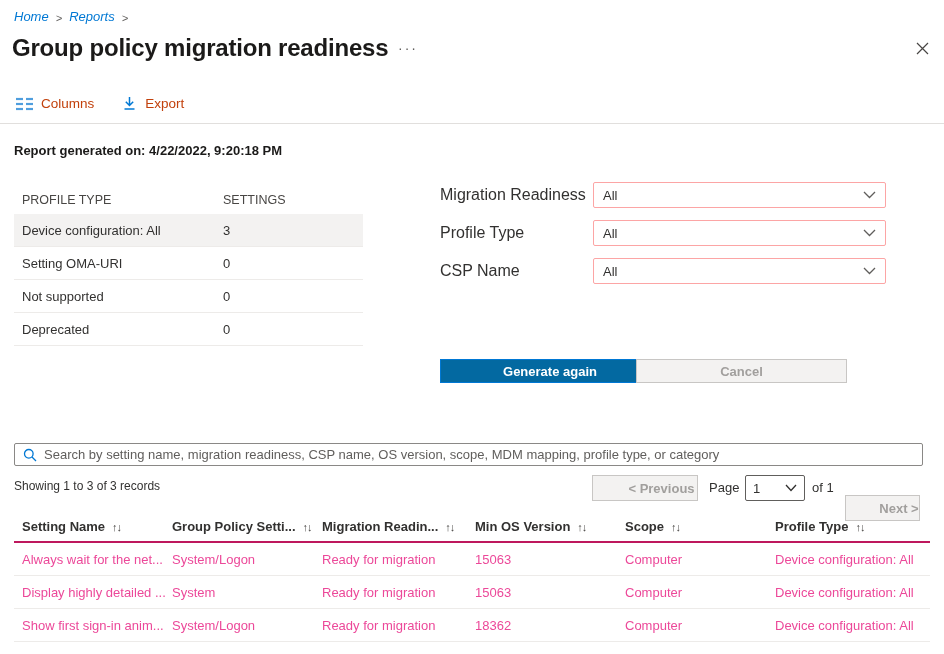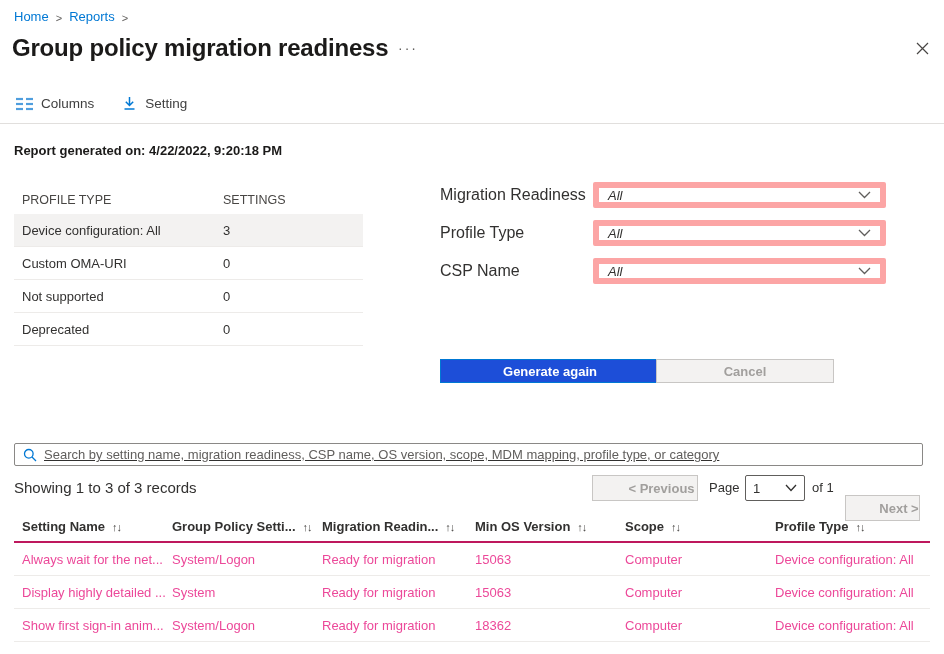--- a/index.html
+++ b/index.html
@@ -6,71 +6,71 @@
   html, body { background: #ffffff; }
   body {
     width: 944px; height: 654px;
     font-family: "Liberation Sans", sans-serif;
     color: #323130; font-size: 13px;
     position: relative; overflow: hidden;
   }
   .page { position: relative; width: 944px; height: 654px; background: #fff; }
 
   
-  .breadcrumb { position: absolute; top: 9px; left: 14px; font-size: 13px; display: flex; align-items: flex-end; gap: 7px; }
+  .breadcrumb { position: absolute; top: 9px; left: 14px; font-size: 13px; display: flex; align-items: flex-end; gap: 7px; font-style: italic; }
   .breadcrumb a { color: #0078d4; text-decoration: none; cursor: pointer; }
   .crumb-sep { color: #605e5c; font-size: 11px; }
 
   
   .page-title { position: absolute; top: 34px; left: 12px; font-size: 24px; font-weight: 700; color: #1b1a19; letter-spacing: -0.2px; }
   .more-btn { position: absolute; top: 40px; left: 398px; color: #605e5c; font-size: 14px; letter-spacing: 2px; cursor: pointer; }
   .close-btn { position: absolute; top: 38px; right: 12px; width: 20px; height: 20px; cursor: pointer; display: flex; align-items: center; justify-content: center; }
 
   
   .toolbar { position: absolute; top: 96px; left: 16px; display: flex; align-items: center; gap: 28px; }
-  .toolbar-btn { display: flex; align-items: center; gap: 8px; cursor: pointer; color: #404040; font-size: 13.5px; }
+  .toolbar-btn { display: flex; align-items: center; gap: 8px; cursor: pointer; color: #c2410c; font-size: 13.5px; }
   .divider { position: absolute; top: 123px; left: 0; width: 944px; height: 1px; background: #e1dfdd; }
 
   
   .report-generated { position: absolute; top: 143px; left: 14px; font-weight: 700; font-size: 13px; color: #1b1a19; }
 
   
   .summary-table { position: absolute; top: 186px; left: 14px; width: 349px; }
   .summary-header { display: flex; height: 28px; align-items: center; font-size: 12.5px; color: #484644; }
   .summary-row { display: flex; height: 33px; align-items: center; border-bottom: 1px solid #edebe9; font-size: 13px; cursor: pointer; }
   .summary-row.highlight { background: #f3f2f1; }
   .sum-col1 { width: 176px; padding-left: 8px; white-space: nowrap; overflow: hidden; }
   .sum-col2 { flex: 1; white-space: nowrap; margin-left: 33px; }
 
   
   .filter-row { position: absolute; left: 440px; width: 446px; display: flex; align-items: center; }
   .filter-label { width: 153px; font-size: 16px; color: #323130; flex: 0 0 153px; }
   .dropdown {
-    flex: 1; height: 26px; border: 6px solid #fca5a5; border-radius: 2px;
+    flex: 1; height: 26px; border: 1px solid #fca5a5; border-radius: 2px;
     display: flex; align-items: center; justify-content: space-between;
-    padding: 0 9px; font-size: 13px; background: #fff; cursor: pointer; font-style: italic;
+    padding: 0 9px; font-size: 13px; background: #fff; cursor: pointer;
   }
 
   
   .btn { position: absolute; top: 359px; height: 24px; display: flex; align-items: center; justify-content: center; font-size: 13px; cursor: pointer; border-radius: 0; }
-  .btn-primary { left: 440px; width: 220px; background: #1d4ed8; border: 1px solid #0078d4; color: #fff; font-weight: 700; }
+  .btn-primary { left: 440px; width: 220px; background: #0369a1; border: 1px solid #0078d4; color: #fff; font-weight: 700; }
   .btn-disabled { background: #f3f2f1; border: 1px solid #c8c6c4; color: #a19f9d; font-weight: 600; }
-  .btn-cancel { left: 656px; width: 178px; }
+  .btn-cancel { left: 636px; width: 211px; }
 
   
   .search-box {
     position: absolute; top: 443px; left: 14px; width: 909px; height: 23px;
     border: 1px solid #8a8886; border-radius: 2px; background: #fff;
     display: flex; align-items: center; padding: 0 8px; gap: 7px;
   }
-  .search-box input { border: none; outline: none; flex: 1; font-size: 13px; font-family: "Liberation Sans", sans-serif; color: #323130; background: transparent; text-decoration: underline; }
+  .search-box input { border: none; outline: none; flex: 1; font-size: 13px; font-family: "Liberation Sans", sans-serif; color: #323130; background: transparent; }
   .search-box input::placeholder { color: #605e5c; opacity: 1; }
 
   
-  .showing { position: absolute; top: 479px; left: 14px; font-size: 15px; color: #323130; }
+  .showing { position: absolute; top: 479px; left: 14px; font-size: 12px; color: #323130; }
   .pag-btn { position: absolute; top: 475px; height: 26px; display: flex; align-items: center; justify-content: center; font-size: 13px; padding-left: 33px; }
   .prev-btn { left: 592px; width: 106px; }
   .page-label { position: absolute; top: 480px; left: 709px; font-size: 13px; }
   .page-select {
     position: absolute; top: 475px; left: 745px; width: 60px; height: 26px;
     border: 1px solid #605e5c; border-radius: 2px; background: #fff;
     display: flex; align-items: center; justify-content: space-between; padding: 0 7px;
     font-size: 13px; cursor: pointer;
   }
   .of-label { position: absolute; top: 480px; left: 812px; font-size: 13px; text-align: center; }
@@ -129,38 +129,38 @@
       </span>
       <span>Columns</span>
     </div>
     <div class="toolbar-btn">
       <span>
         <svg width="15" height="15" viewBox="0 0 15 15">
           <path d="M7.5 1 L7.5 9 M3.8 5.8 L7.5 9.5 L11.2 5.8" stroke="#0078d4" stroke-width="1.5" fill="none"></path>
           <line x1="2.5" y1="13" x2="12.5" y2="13" stroke="#0078d4" stroke-width="1.5"></line>
         </svg>
       </span>
-      <span>Setting</span>
+      <span>Export</span>
     </div>
   </div>
   <div class="divider"></div>
 
   <div class="report-generated">Report generated on: 4/22/2022, 9:20:18 PM</div>
 
   <div class="summary-table">
     <div class="summary-header">
       <span class="sum-col1">PROFILE TYPE</span>
       <span class="sum-col2">SETTINGS</span>
     </div>
     <div class="summary-row highlight">
       <span class="sum-col1">Device configuration: All</span>
       <span class="sum-col2">3</span>
     </div>
     <div class="summary-row">
-      <span class="sum-col1">Custom OMA-URI</span>
+      <span class="sum-col1">Setting OMA-URI</span>
       <span class="sum-col2">0</span>
     </div>
     <div class="summary-row">
       <span class="sum-col1">Not supported</span>
       <span class="sum-col2">0</span>
     </div>
     <div class="summary-row">
       <span class="sum-col1">Deprecated</span>
       <span class="sum-col2">0</span>
     </div>

